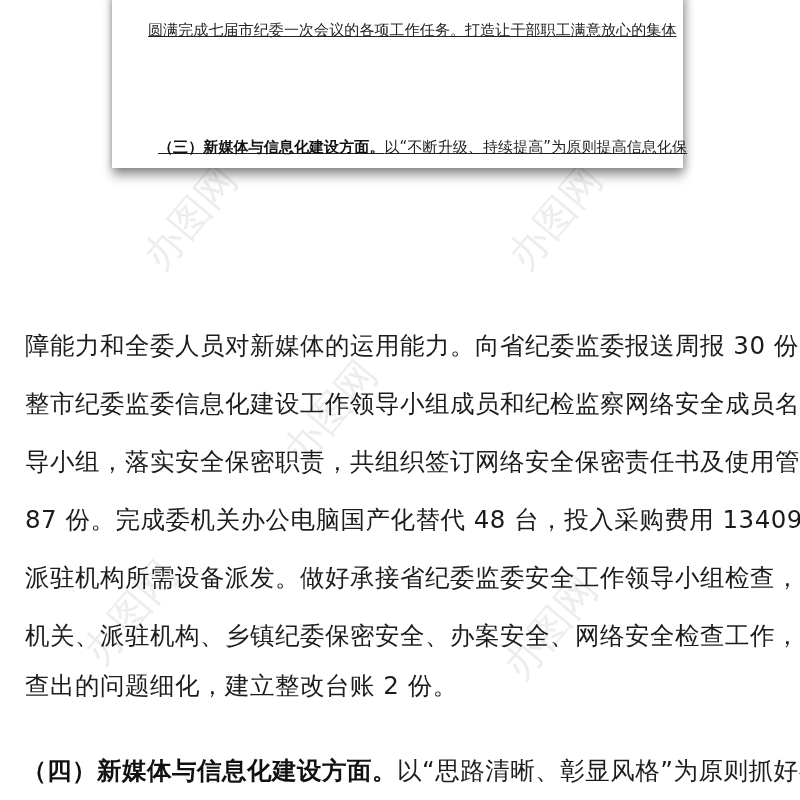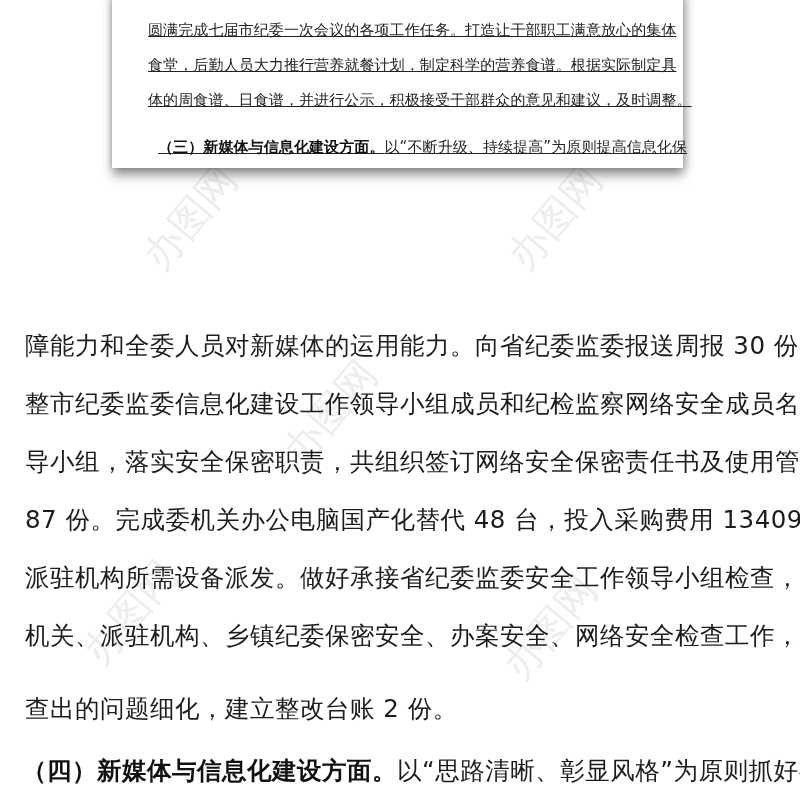--- a/index.html
+++ b/index.html
@@ -30,42 +30,40 @@
       position: absolute; left: 25px; width: 760px;
       font-size: 24.5px; line-height: 30px; white-space: nowrap;
       color: #1c1c1c; letter-spacing: 0.5px;
     }
     .body-line.b1 { top: 331px; }
     .body-line.b2 { top: 389px; }
     .body-line.b3 { top: 447px; }
     .body-line.b4 { top: 505px; }
     .body-line.b5 { top: 563px; }
     .body-line.b6 { top: 621px; }
-    .body-line.b7 { top: 694px; }
+    .body-line.b7 { top: 671px; }
     .body-line.b8 { top: 756px; left: 22px; }
 
     .watermark {
       position: absolute; font-size: 40px; color: rgba(0,0,0,0.07);
       transform: rotate(-50deg); white-space: nowrap; pointer-events: none;
       font-family: "DejaVu Sans", sans-serif;
     }
   </style>
 </head>
 <body>
 
 <div class="watermark" style="left:130px; top:190px;">办图网</div>
 <div class="watermark" style="left:495px; top:190px;">办图网</div>
 <div class="watermark" style="left:270px; top:385px;">办图网</div>
 <div class="watermark" style="left:70px; top:585px;">办图网</div>
 <div class="watermark" style="left:490px; top:600px;">办图网</div>
 
 <div class="card">
   <div class="card-line l1">圆满完成七届市纪委一次会议的各项工作任务。打造让干部职工满意放心的集体</div>
-  <div class="card-line l2">食堂，后勤人员大力推行营养就餐计划，制定科学的营养食谱。根据实际制定具</div>
-  <div class="card-line l3">体的周食谱、日食谱，并进行公示，积极接受干部群众的意见和建议，及时调整。</div>
   <div class="card-line l4">
     <span class="bold">（三）新媒体与信息化建设方面。</span><span>以“不断升级、持续提高”为原则提高信息化保</span>
   </div>
 </div>
 
 <div class="body-line b1">障能力和全委人员对新媒体的运用能力。向省纪委监委报送周报 30 份。更新调</div>
 <div class="body-line b2">整市纪委监委信息化建设工作领导小组成员和纪检监察网络安全成员名单及领</div>
 <div class="body-line b3">导小组，落实安全保密职责，共组织签订网络安全保密责任书及使用管理承诺书</div>
 <div class="body-line b4">87 份。完成委机关办公电脑国产化替代 48 台，投入采购费用 134098 元完成对</div>
 <div class="body-line b5">派驻机构所需设备派发。做好承接省纪委监委安全工作领导小组检查，完成对委</div>

